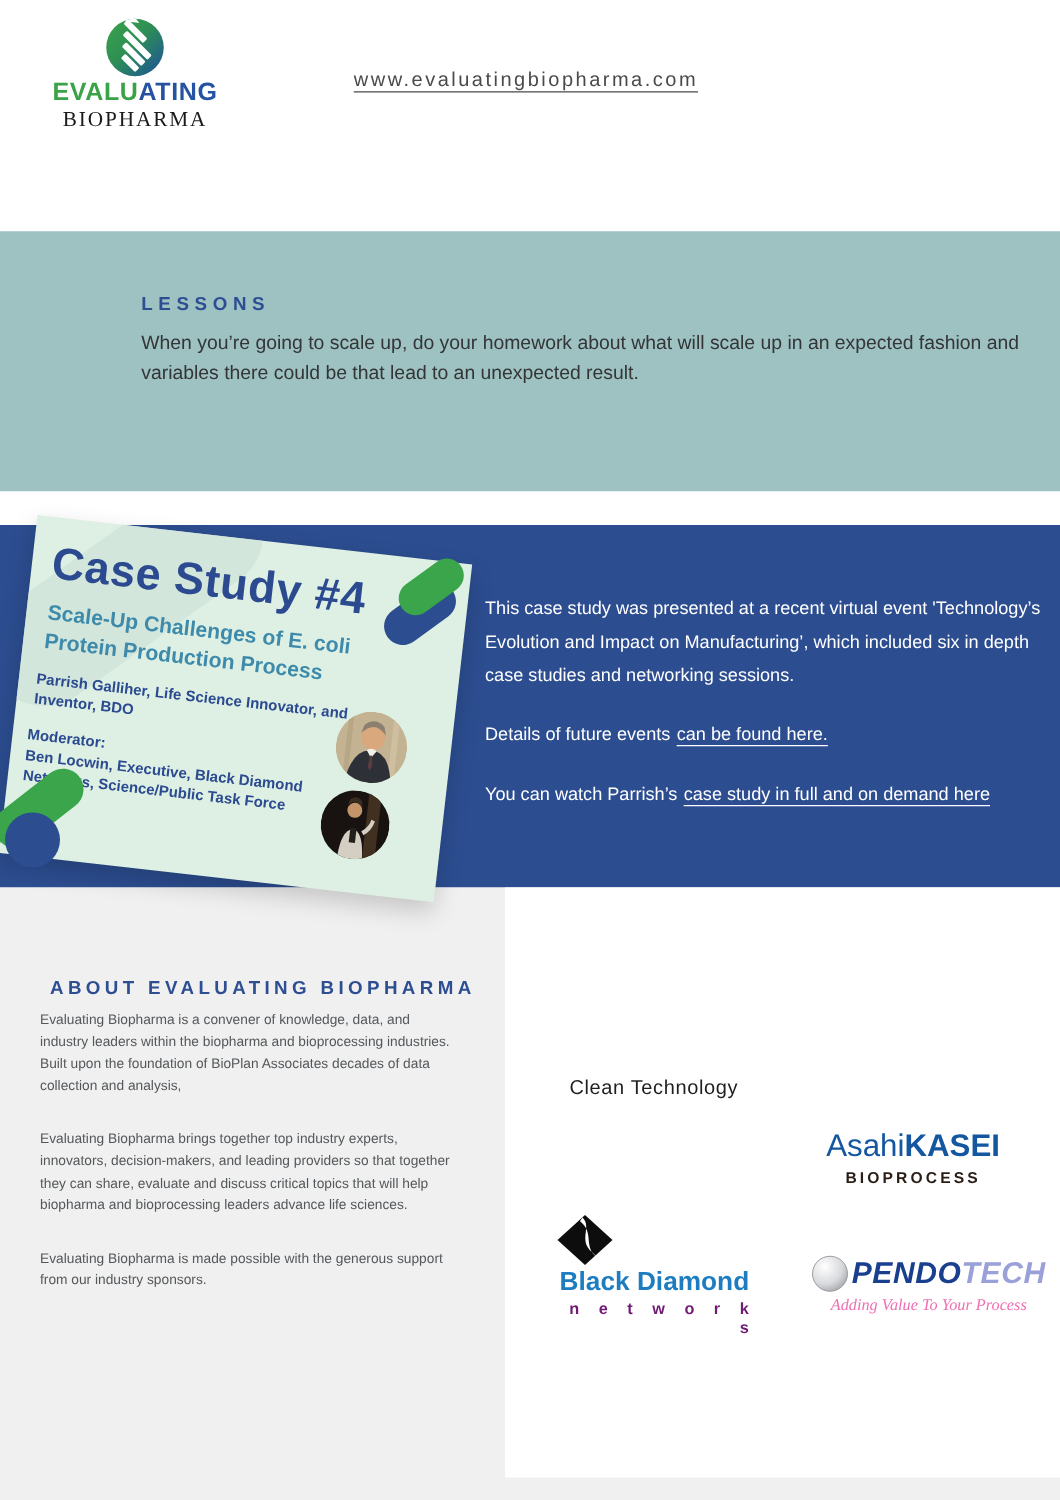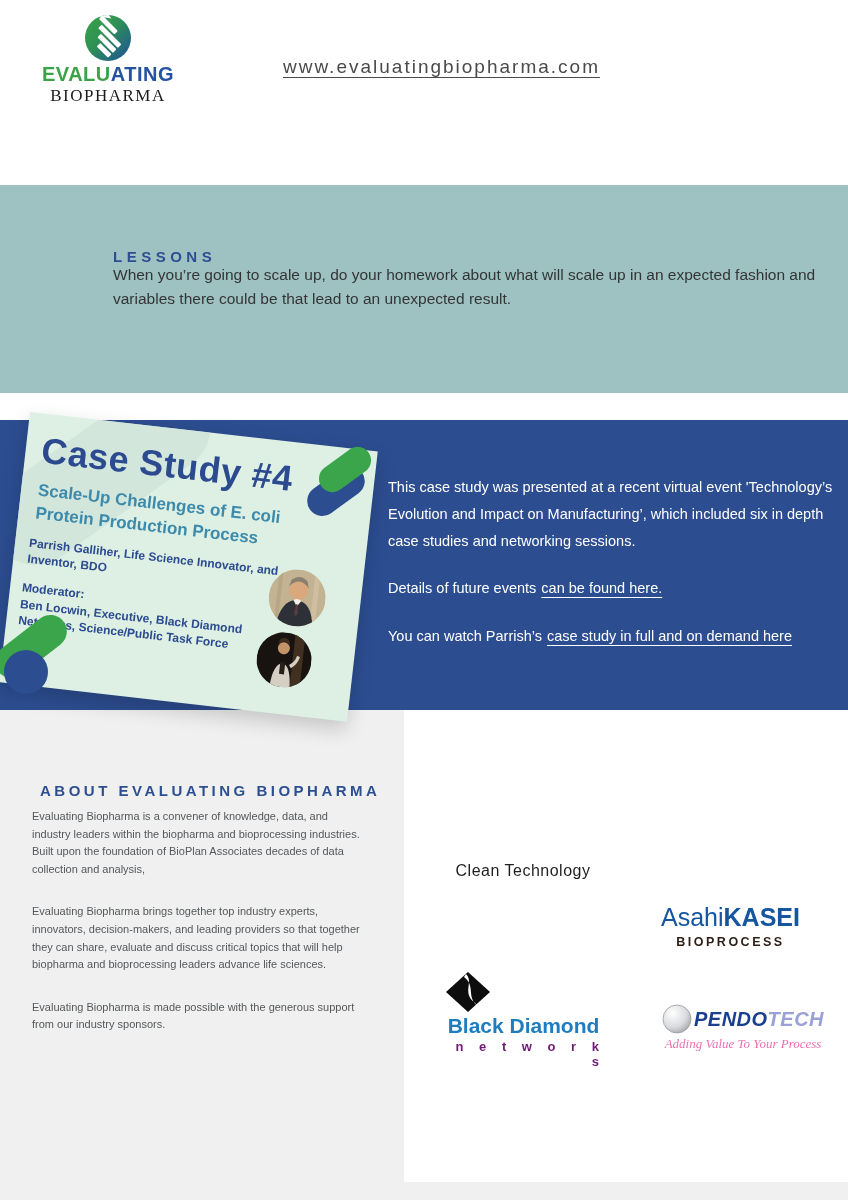--- a/index.html
+++ b/index.html
@@ -8,25 +8,25 @@
   .page { position:relative; width:848px; height:1200px; margin:0 auto; background:#ffffff; overflow:hidden; }
 
   
   .header { position:relative; height:185px; background:#ffffff; }
   .logo-block { position:absolute; left:28px; top:14px; width:160px; text-align:center; }
   .logo-globe { display:block; margin:0 auto 2px auto; }
   .logo-word { font-size:20px; font-weight:800; letter-spacing:.5px; line-height:1; }
   .logo-word .w-green { color:#3aa348; }
   .logo-word .w-blue { color:#2553a1; }
   .logo-serif { font-family:"Liberation Serif", serif; font-size:17px; letter-spacing:1.5px; color:#1b1b1b; margin-top:2px; }
-  .site-url { position:absolute; left:283px; top:56px; font-size:19px; letter-spacing:2px; color:#4a4a4a; text-decoration:underline; text-underline-offset:4px; }
+  .site-url { position:absolute; left:283px; top:56px; font-size:16px; letter-spacing:2px; color:#4a4a4a; text-decoration:underline; text-underline-offset:4px; }
 
   
   .band-teal { position:relative; height:208px; background:#9ec1c2; }
-  .lessons-heading { position:absolute; left:113px; top:50px; font-size:15px; font-weight:700; letter-spacing:4.5px; color:#2d4f92;margin-top:13px; }
+  .lessons-heading { position:absolute; left:113px; top:50px; font-size:15px; font-weight:700; letter-spacing:4.5px; color:#2d4f92; }
   .lessons-body { position:absolute; left:113px; top:78px; width:706px; font-size:15.5px; line-height:1.55; color:#333537; }
 
   .gap-white { height:27px; background:#ffffff; }
 
   
   .section-blue { position:relative; height:290px; background:#2c4d90; }
   .cs-card { position:absolute; left:30px; top:-8px; width:350px; height:272px; background:#def0e4;
              transform:rotate(6.5deg); transform-origin:top left; z-index:2; overflow:hidden;
              box-shadow:0 8px 20px rgba(0,0,0,.18); }
   .cs-card-stripe { position:absolute; left:-48px; top:8px; width:250px; height:90px; border-radius:50px;
@@ -70,21 +70,21 @@
   .asahi-row .bold { font-weight:800; }
   .asahi-sub { font-size:12.5px; font-weight:700; letter-spacing:2.5px; color:#2b1d16; margin-top:3px; }
   
   .sp-bd { left:436px; top:262px; width:175px; }
   .bd-icon { display:block; margin-left:8px; }
   .bd-name { font-size:21px; font-weight:800; color:#1e7cc0; margin-top:2px; text-align:center; white-space:nowrap; }
   .bd-sub { font-size:13px; font-weight:700; letter-spacing:6px; color:#701a75; text-align:right; margin-right:6px; margin-top:1px; }
   
   .sp-pendo { left:648px; top:294px; width:190px; text-align:center; }
   .pendo-row { display:flex; align-items:center; justify-content:center; gap:2px; }
-  .pendo-name { font-size:20px; font-weight:800; font-style:italic; letter-spacing:.5px; white-space:nowrap; }
+  .pendo-name { font-size:24px; font-weight:800; font-style:italic; letter-spacing:.5px; white-space:nowrap; }
   .pendo-navy { color:#1b3f8f; }
   .pendo-lav { color:#9aa0d8; }
   .pendo-tag { font-family:"Liberation Serif", serif; font-style:italic; font-size:13px; color:#ef6fb2; margin-top:2px; white-space:nowrap; }
 </style>
 </head>
 <body>
 
 <div class="page">
 
   <div class="header">

